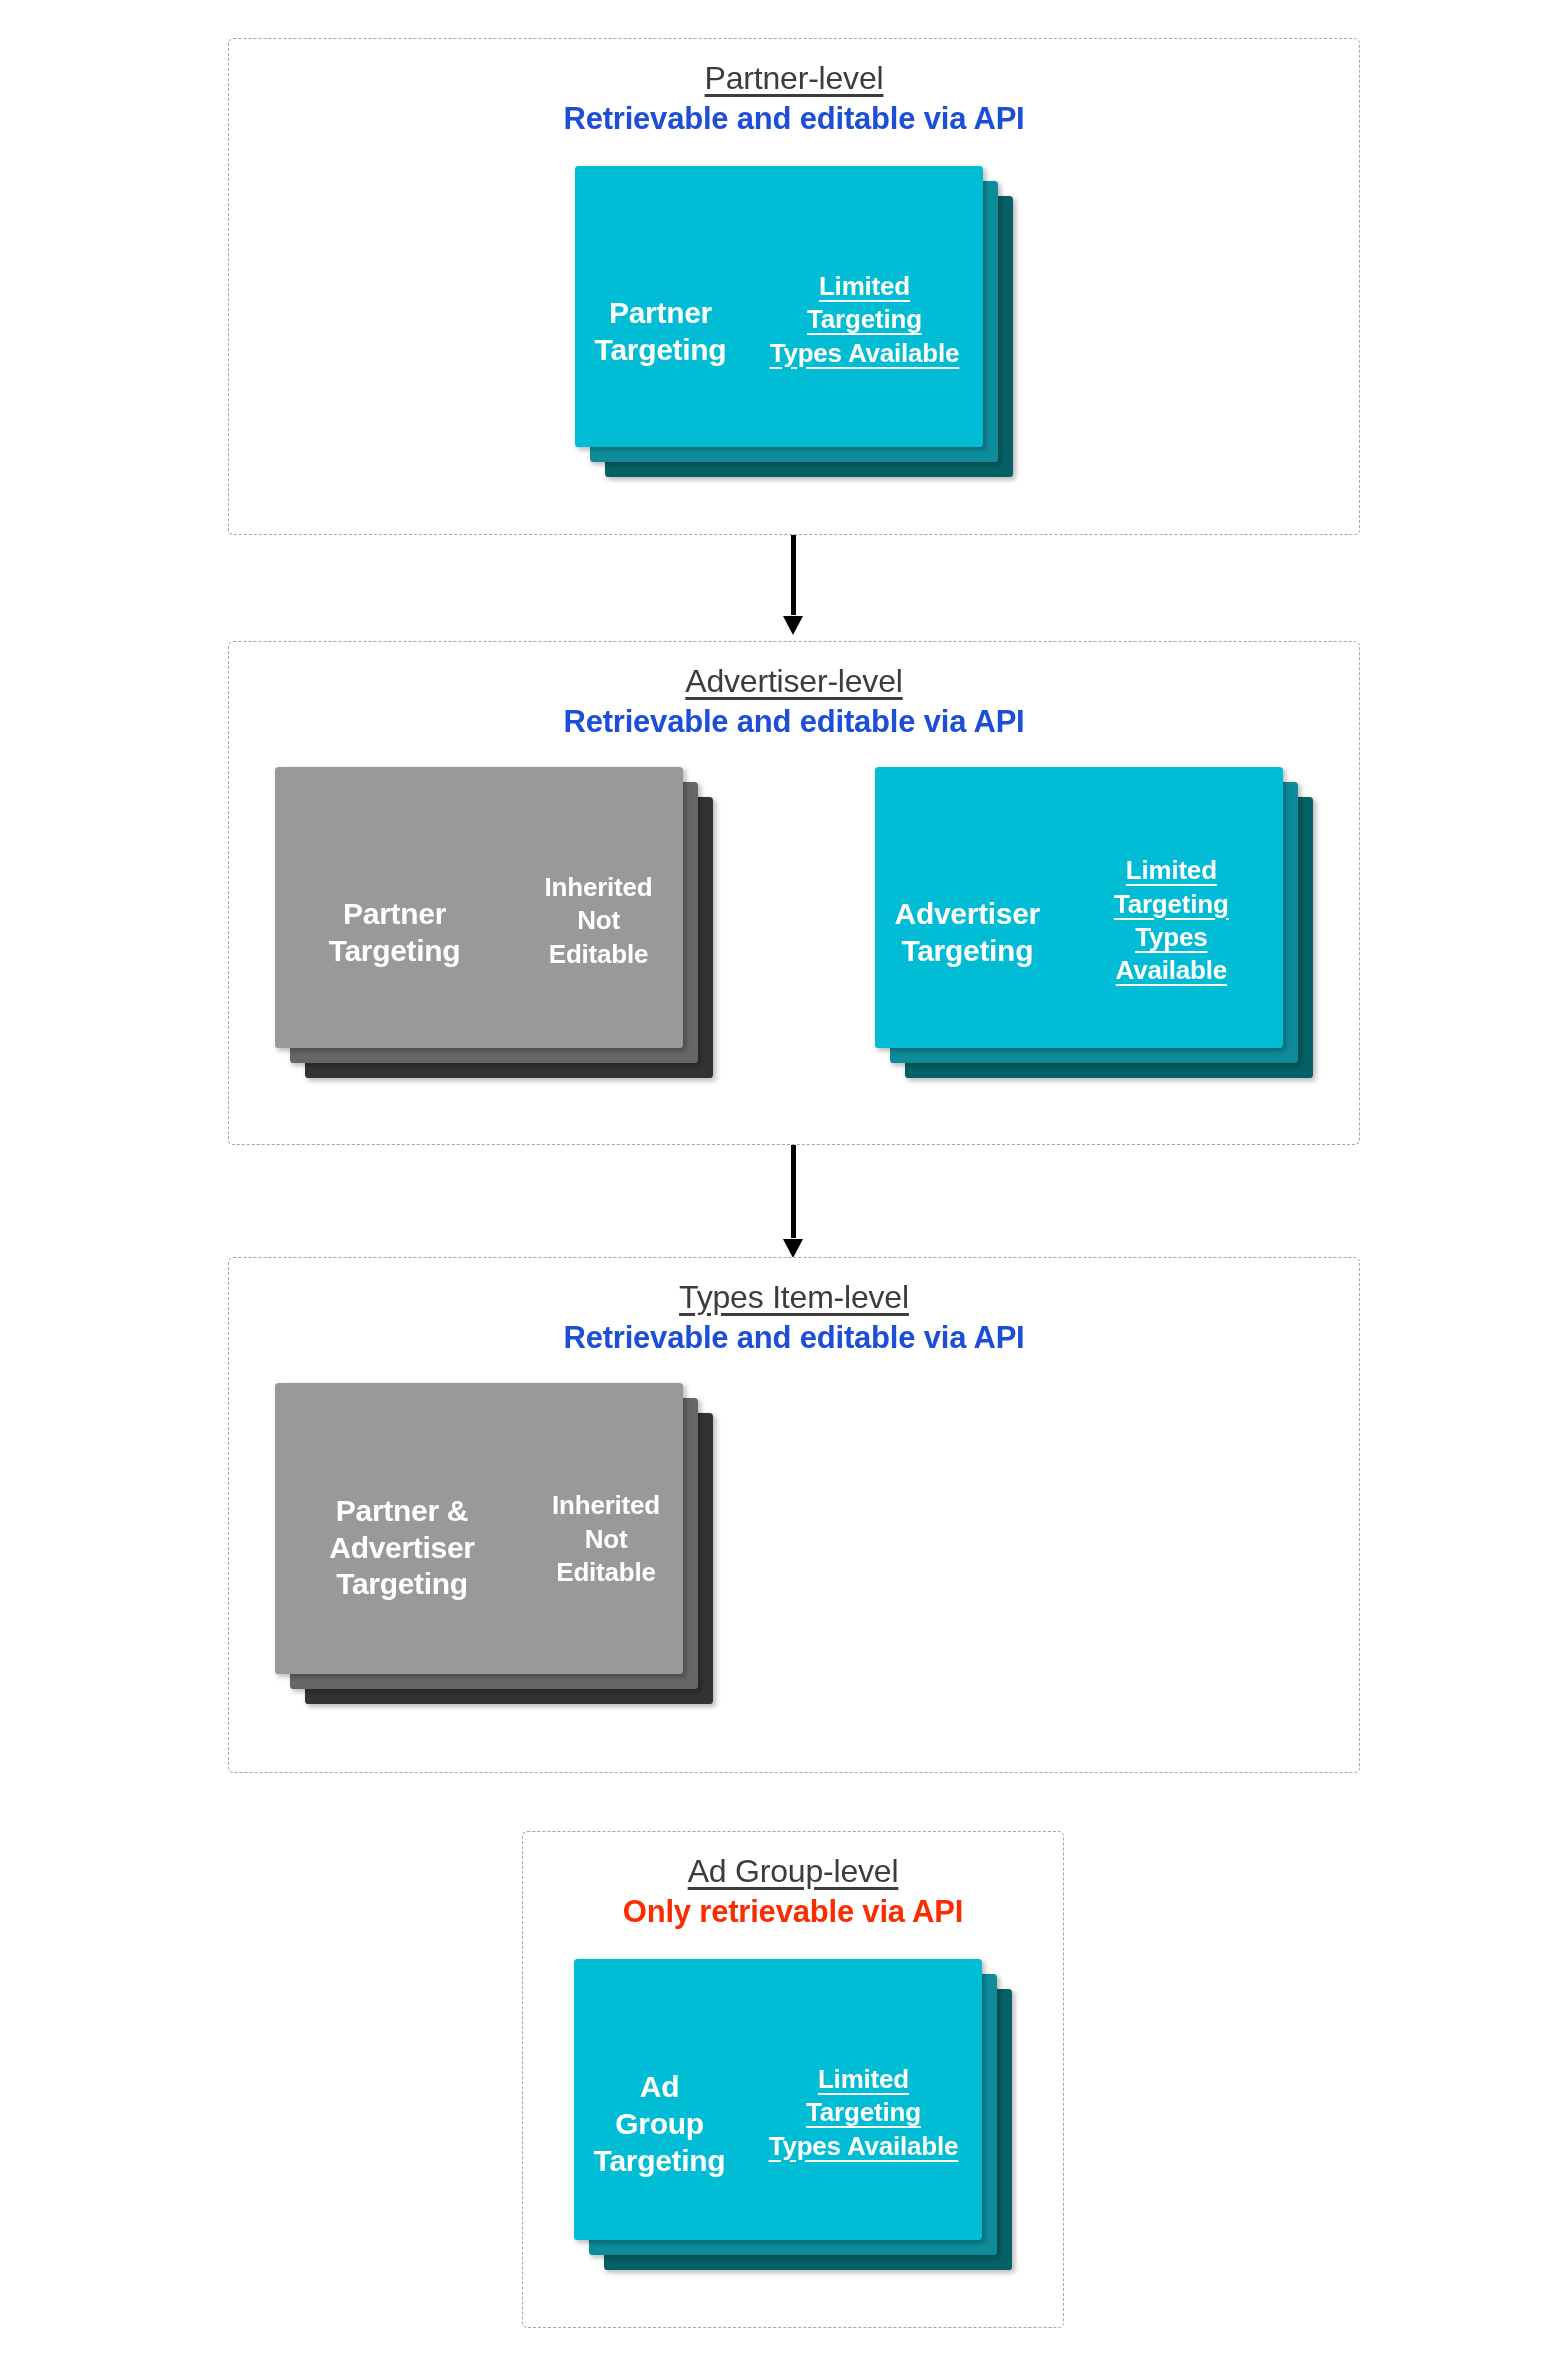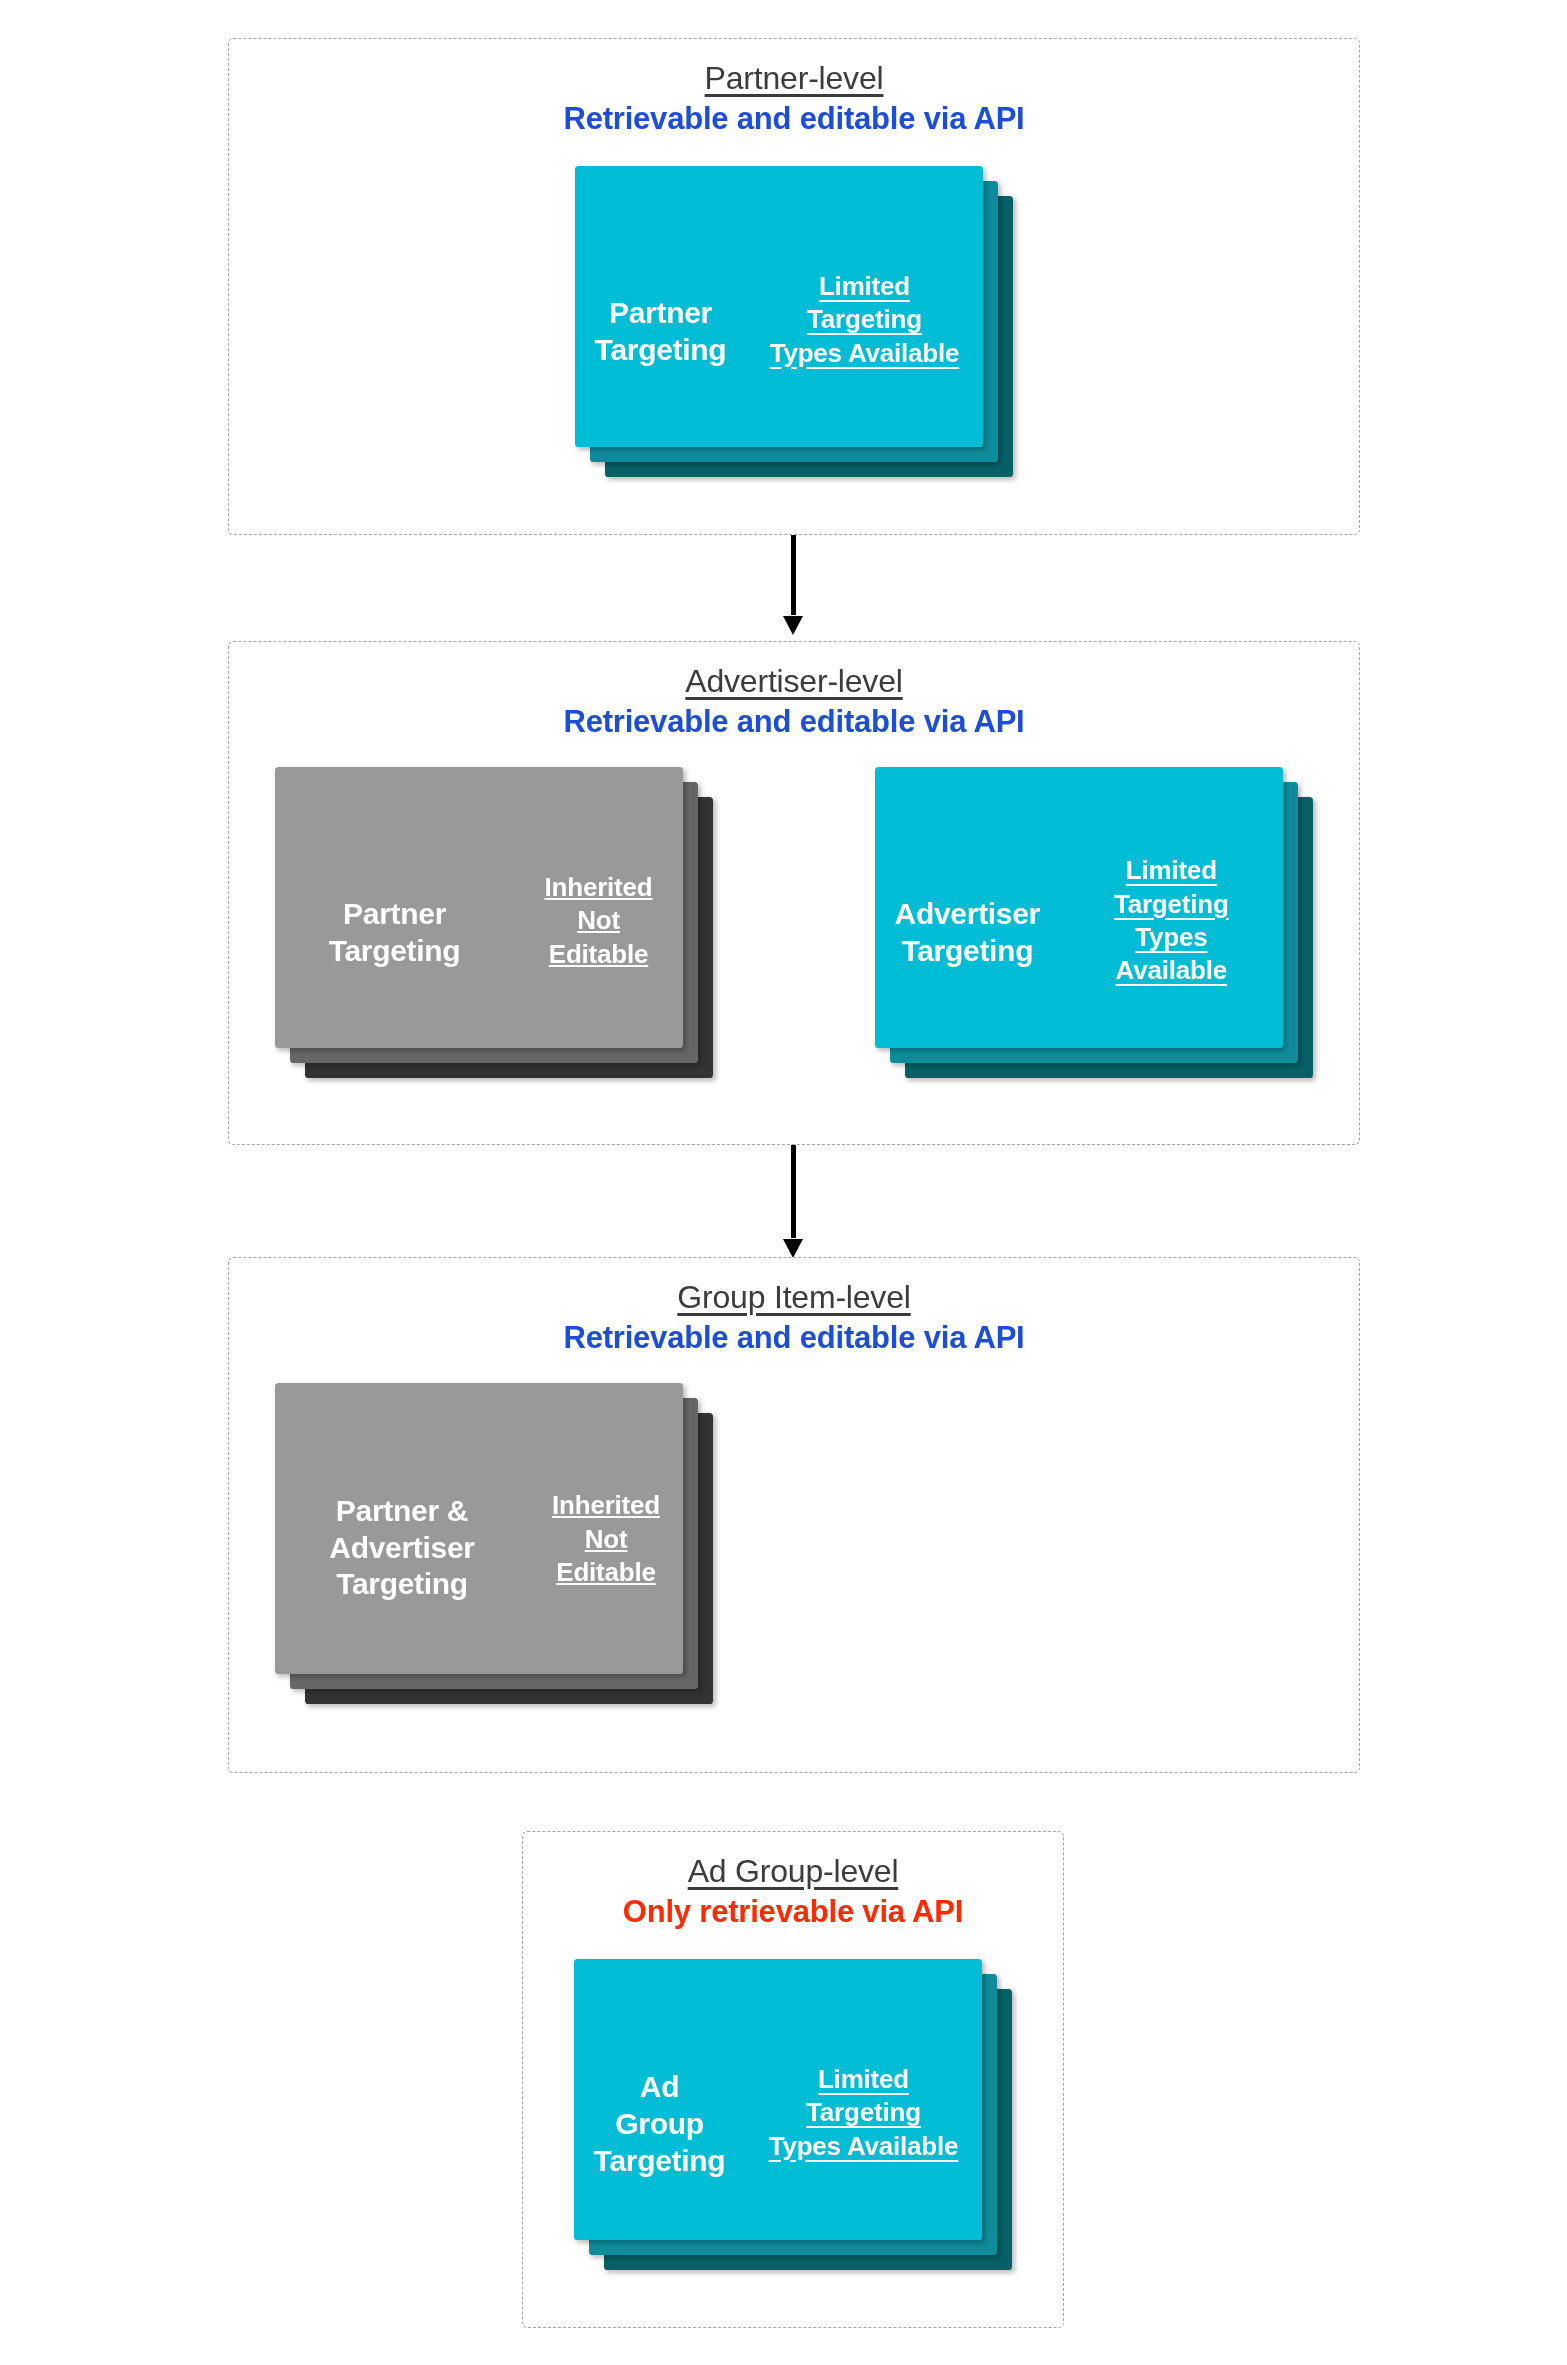--- a/index.html
+++ b/index.html
@@ -122,21 +122,20 @@
   }
   .card-sub {
     color: #ffffff;
     font-size: 26px;
     font-weight: bold;
     text-align: center;
     line-height: 1.28;
     padding: 0 23px;
     margin-top: 27px;
     letter-spacing: -0.2px;
-    text-decoration: underline;
   }
   .card-sub.underlined {
     text-decoration: underline;
     text-underline-offset: 4.5px;
   }
 
   
   .arrow {
     position: absolute;
     width: 21.4px;
@@ -212,21 +211,21 @@
     </div>
   </div>
 
   <div class="arrow" style="left:783px; top:1145px; height:113px;">
     <div class="shaft" style="height:93px;"></div>
     <div class="head"></div>
   </div>
 
   <div class="level" style="left:228px; top:1257px; width:1132px; height:516px;">
     <div class="level-heading">
-      <div class="level-name">Group Item-level</div>
+      <div class="level-name">Types Item-level</div>
       <div class="level-api">Retrievable and editable via API</div>
     </div>
     <div class="cards-row two-up" style="top:125px;gap:7px;">
       <div class="card-stack gray tall">
         <div class="card-layer back"></div>
         <div class="card-layer mid"></div>
         <div class="card-layer front">
           <div class="card-title" style="margin-top:39px;">Partner &amp; Advertiser Targeting</div>
           <div class="card-sub" style="white-space:pre-line; margin-top:21.4px;">Inherited
 Not Editable</div>

